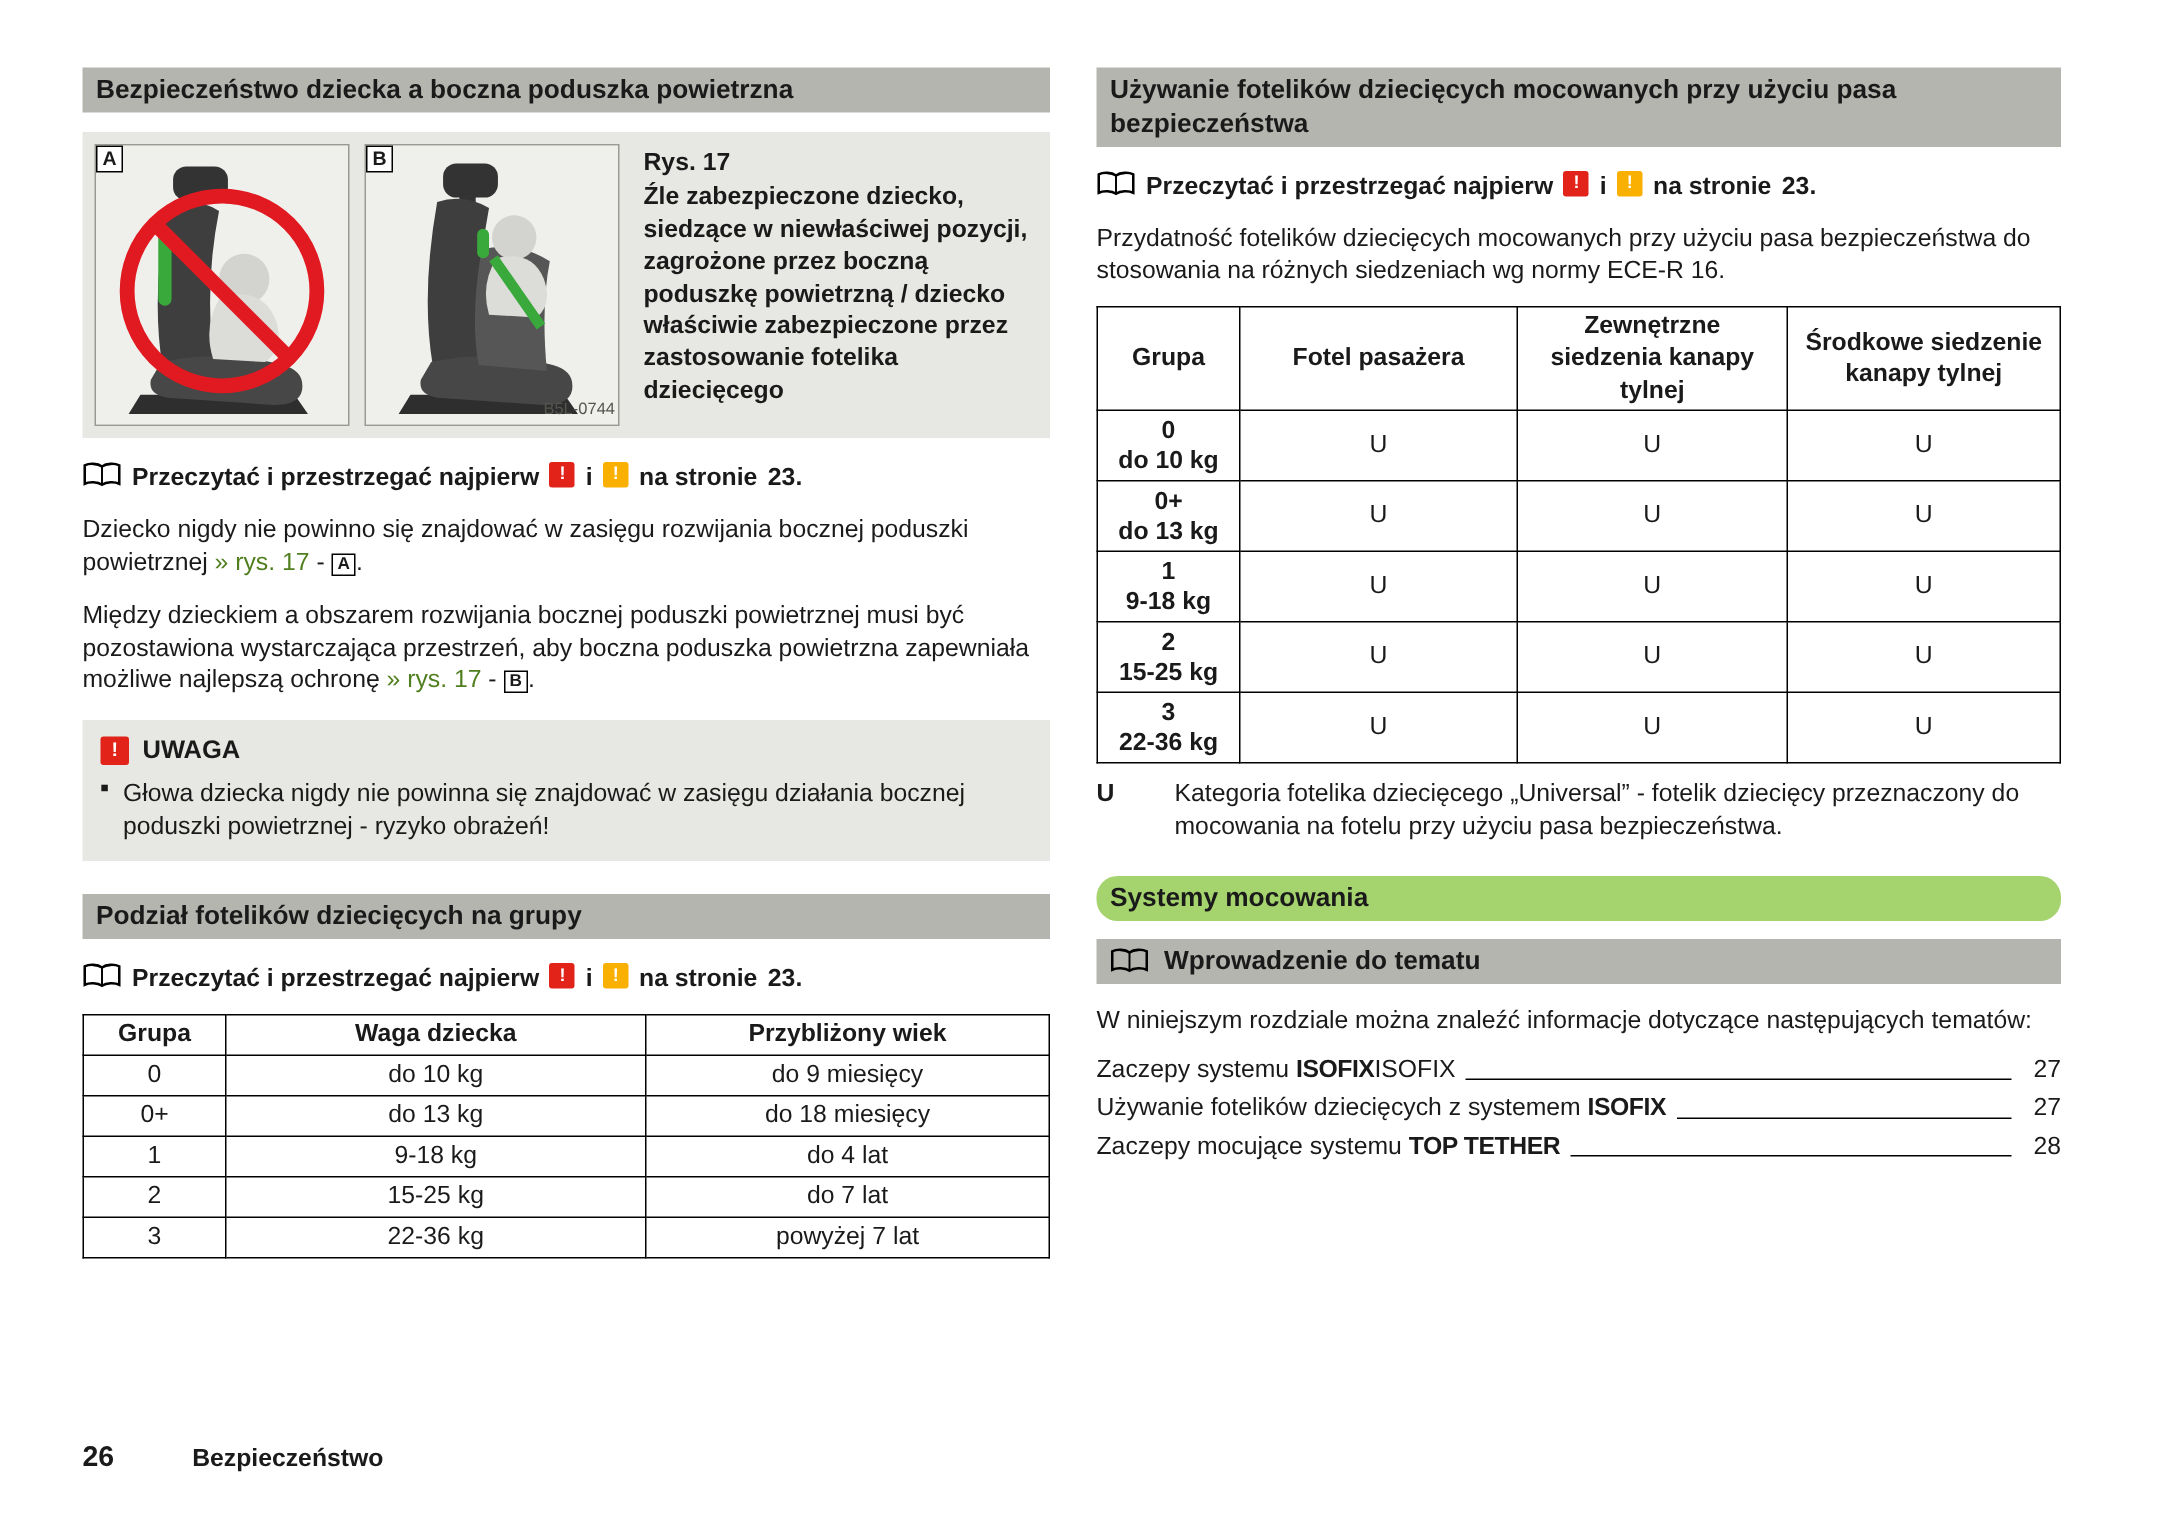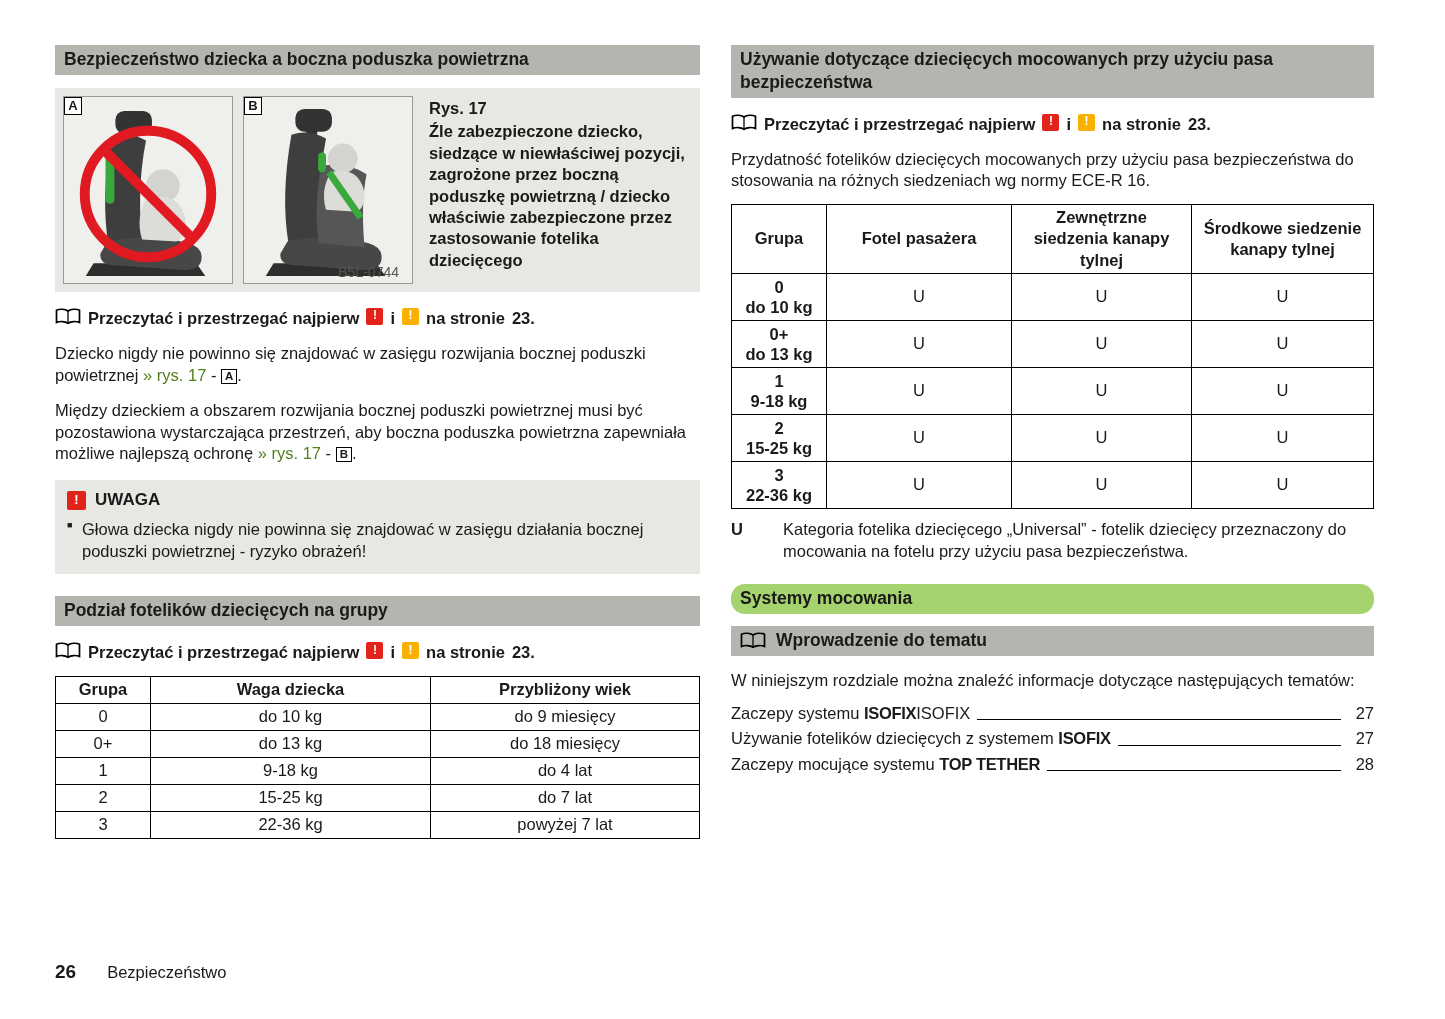--- a/index.html
+++ b/index.html
@@ -29,21 +29,21 @@
   .bar-with-icon{display:flex;align-items:center;gap:10px;}
 
   
   .figure{background:var(--figure-bg);margin-top:13px;padding:8px;display:flex;gap:10px;height:204px;}
   .fig-img{position:relative;width:170px;height:188px;background:#f0f0ec;border:1px solid #9a9a94;flex:none;}
   .fig-img svg{display:block;width:100%;height:100%;}
   .marker{
     position:absolute;top:0;left:0;background:#fff;border:1px solid #000;
     font-weight:bold;font-size:13px;line-height:16px;min-width:18px;text-align:center;padding:0 2px;
   }
-  .fig-code{position:absolute;right:13px;bottom:2px;font-size:14px;color:#55554f;}
+  .fig-code{position:absolute;right:2px;bottom:2px;font-size:11px;color:#55554f;}
   .fig-caption{padding:2px 2px 0 6px;font-weight:bold;}
   .fig-no{margin-bottom:2px;}
 
   
   .readfirst{display:flex;align-items:flex-start;gap:7px;font-weight:bold;margin-top:16px;flex-wrap:wrap;}
   .book-icon svg{display:block;}
   .sq-icon{
     display:inline-flex;width:17px;height:17px;border-radius:2px;
     align-items:center;justify-content:center;color:#fff;font-weight:bold;font-size:12px;flex:none;
   }
@@ -85,21 +85,21 @@
 
   
   .toc{margin-top:12px;}
   .toc-row{display:flex;align-items:flex-end;margin-top:4px;}
   .toc-leader{flex:1;border-bottom:1px solid #000;margin:0 7px;transform:translateY(-4px);}
   .brand{font-weight:bold;letter-spacing:-0.3px;}
   .toc-page{min-width:26px;text-align:right;}
 
   .footer{position:absolute;left:55px;top:960px;display:flex;align-items:baseline;}
   .footer .pageno{font-weight:bold;font-size:19px;}
-  .footer .flabel{font-weight:normal;font-size:16.5px;margin-left:31px;text-align:center;}
+  .footer .flabel{font-weight:bold;font-size:16.5px;margin-left:52px;text-align:center;}
 
   .mt22{margin-top:22px;}
 </style>
 </head>
 <body>
 
 <div class="col col-left">
 
   <div class="section-bar">
     <span>Bezpieczeństwo dziecka a boczna poduszka powietrzna</span>
@@ -243,21 +243,21 @@
         <td>22-36 kg</td>
         <td>powyżej 7 lat</td>
       </tr>
     </tbody>
   </table>
 </div>
 
 <div class="col col-right">
 
   <div class="section-bar">
-    <span>Używanie dotyczące dziecięcych mocowanych przy użyciu pasa bezpieczeństwa</span>
+    <span>Używanie fotelików dziecięcych mocowanych przy użyciu pasa bezpieczeństwa</span>
   </div>
 
   <div class="readfirst">
     <span class="book-icon">
       <svg width="26" height="17" viewBox="0 0 26 17">
           <path d="M13 3 C10 0.8, 4.5 0.8, 1.5 2.2 L1.5 14.5 C4.5 13.1, 10 13.1, 13 15.2 C16 13.1, 21.5 13.1, 24.5 14.5 L24.5 2.2 C21.5 0.8, 16 0.8, 13 3 Z" fill="none" stroke="#000" stroke-width="1.7"></path>
           <line x1="13" y1="3" x2="13" y2="15.2" stroke="#000" stroke-width="1.3"></line>
         </svg>
     </span>
     <span>Przeczytać i przestrzegać najpierw</span>

